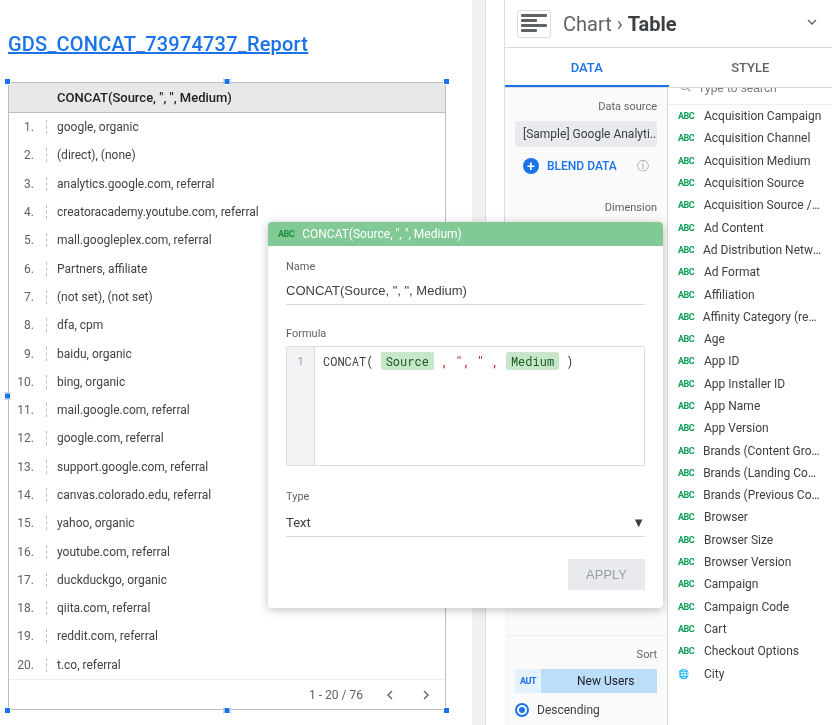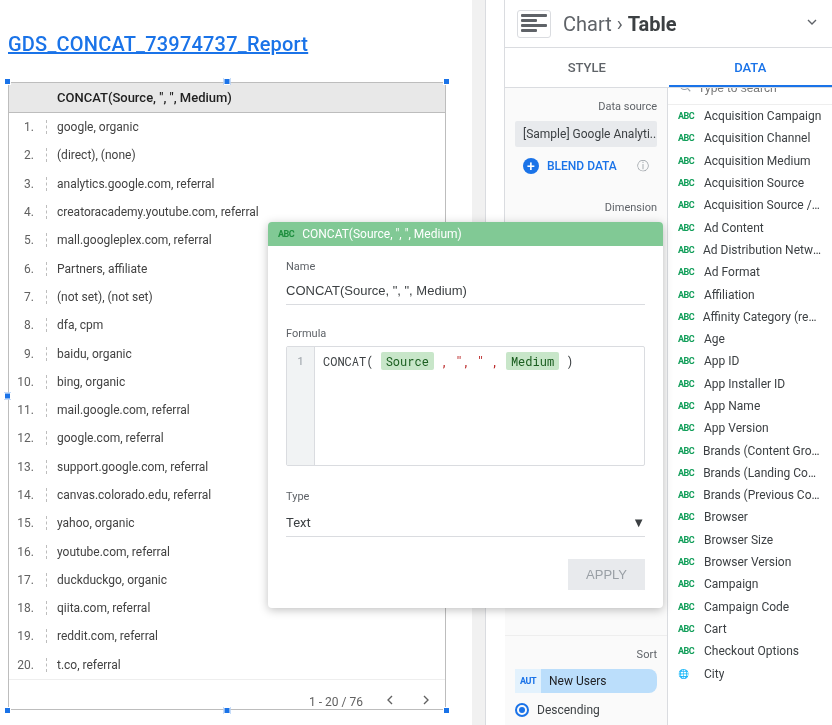--- a/index.html
+++ b/index.html
@@ -22,21 +22,21 @@
   
   .table-header { display: flex; background: #e8e8e8; border-bottom: 1px solid #bdbdbd; height: 30px; align-items: center; }
   .table-header-idx { width: 38px; border-right: 1px dashed #bdbdbd; }
   .table-header-val { flex: 1; padding-left: 10px; font-weight: 500; font-size: 13px; color: #212121; }
   
   .table-body { height: 566px; overflow: hidden; }
   .table-row { display: flex; height: 28.3px; align-items: center; font-size: 12px; color: #424242; }
   .row-idx { width: 38px; text-align: right; padding-right: 12px; border-right: 1px dashed #bdbdbd; color: #616161; }
   .row-val { flex: 1; padding-left: 10px; }
   
-  .table-footer { display: flex; height: 30px; align-items: flex-end; justify-content: flex-end; padding-right: 10px; gap: 18px; font-size: 12px; color: #616161; border-top: 1px solid #eee; }
+  .table-footer { display: flex; height: 30px; align-items: center; justify-content: flex-end; padding-right: 10px; gap: 18px; font-size: 12px; color: #616161; border-top: 1px solid #eee; }
   .footer-icon { width: 18px; height: 18px; display: inline-flex; align-items: center; justify-content: center; cursor: pointer; color: #616161; }
   
   .formula-editor { position: absolute; left: 268px; top: 222px; width: 395px; background: #fff; border-radius: 4px; box-shadow: 0 2px 10px rgba(0,0,0,0.25); z-index: 10; }
   .fe-header { background: #81c995; height: 24px; display: flex; align-items: center; padding: 0 10px; color: #fff; font-size: 12px; border-radius: 4px 4px 0 0; }
   .fe-header-icon { color: #1e8e3e; font-size: 9px; font-weight: 700; margin-right: 8px; letter-spacing: -0.5px; }
   .fe-body { padding: 14px 18px 18px; }
   .fe-label { font-size: 11px; color: #5f6368; margin-bottom: 6px; }
   .fe-name { width: 100%; border: none; border-bottom: 1px solid #dadce0; padding: 4px 0 6px; font-size: 13px; color: #3c4043; margin-bottom: 22px; }
   .fe-formula-box { border: 1px solid #dadce0; border-radius: 2px; height: 120px; display: flex; font-family: 'Roboto Mono', monospace; font-size: 12px; }
   .fe-gutter { width: 28px; background: #f1f3f4; border-right: 1px solid #dadce0; padding-top: 6px; text-align: center; color: #9aa0a6; font-size: 11px; }
@@ -63,21 +63,21 @@
   .tab { flex: 1; display: flex; align-items: center; justify-content: center; font-size: 13px; font-weight: 500; color: #5f6368; cursor: pointer; }
   .tab.active { color: #1a73e8; box-shadow: inset 0 -2px 0 #1a73e8; }
   
   .cfg-section { padding: 12px 10px 4px; }
   .cfg-heading { font-size: 11px; color: #5f6368; margin-bottom: 8px; text-align: right; }
   .cfg-chip { display: flex; align-items: center; background: #e8eaed; border-radius: 2px; height: 26px; padding: 0 8px; font-size: 12px; color: #3c4043; margin-bottom: 6px; white-space: nowrap; overflow: hidden; text-overflow: ellipsis; }
   .cfg-chip.blend { background: transparent; color: #1a73e8; font-weight: 500; }
   .cfg-chip .plus-circle { width: 16px; height: 16px; border-radius: 50%; background: #1a73e8; color: #fff; display: inline-flex; align-items: center; justify-content: center; font-size: 14px; margin-right: 8px; line-height: 1; }
   .cfg-chip .help { margin-left: auto; color: #9aa0a6; }
   
-  .sort-chip { display: flex; align-items: center; background: #bbdefb; border-radius: 8px; height: 24px; font-size: 12px; margin-bottom: 6px; }
+  .sort-chip { display: flex; align-items: center; background: #bbdefb; border-radius: 0; height: 24px; font-size: 12px; margin-bottom: 6px; gap: 28px; }
   .sort-chip-type { background: #e3f2fd; color: #1a73e8; font-size: 9px; font-weight: 700; padding: 0 5px; height: 100%; display: flex; align-items: center; letter-spacing: -0.5px; }
   .sort-chip-label { padding-left: 8px; color: #202124; }
   
   .radio-row { display: flex; align-items: flex-start; gap: 8px; font-size: 12px; color: #3c4043; padding: 4px 0; }
   .radio-dot { width: 14px; height: 14px; border: 2px solid #1a73e8; border-radius: 50%; display: inline-flex; align-items: center; justify-content: center; }
   .radio-dot.checked::after { content: ''; width: 6px; height: 6px; background: #1a73e8; border-radius: 50%; }
   
   .fields-header { margin-top: 48px; padding: 12px 10px 6px; font-size: 11px; color: #5f6368; border-bottom: 0; }
   .fields-search { display: flex; align-items: center; padding: 0 10px 8px; gap: 6px; border-bottom: 1px solid #eee; }
   .fields-search input { border: none; background: transparent; font-size: 12px; width: 100%; color: #5f6368; }
@@ -270,22 +270,22 @@
     <svg class="svg-icon" viewBox="0 0 24 24" fill="none" stroke="currentColor" stroke-width="2">
         <polyline points="6 9 12 15 18 9"></polyline>
       </svg>
   </span>
 </div>
 
 <div class="right-panel">
 
   <div class="config-pane">
     <div class="tabs" style="width:327px;position:absolute;left:0;">
+      <div class="tab active">DATA</div>
       <div class="tab">STYLE</div>
-      <div class="tab active">DATA</div>
     </div>
 
     <div style="margin-top:88px;"></div>
 
     <div class="cfg-section">
       <div class="cfg-heading">Data source</div>
       <div class="cfg-chip">[Sample] Google Analyti...</div>
       <div class="cfg-chip blend">
         <span class="plus-circle">+</span>
         <span>BLEND DATA</span>

